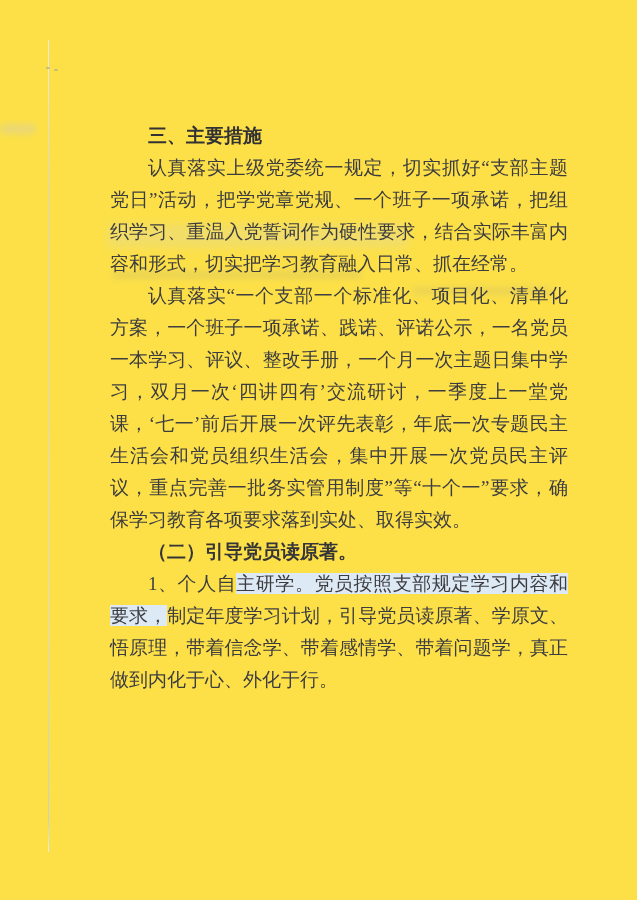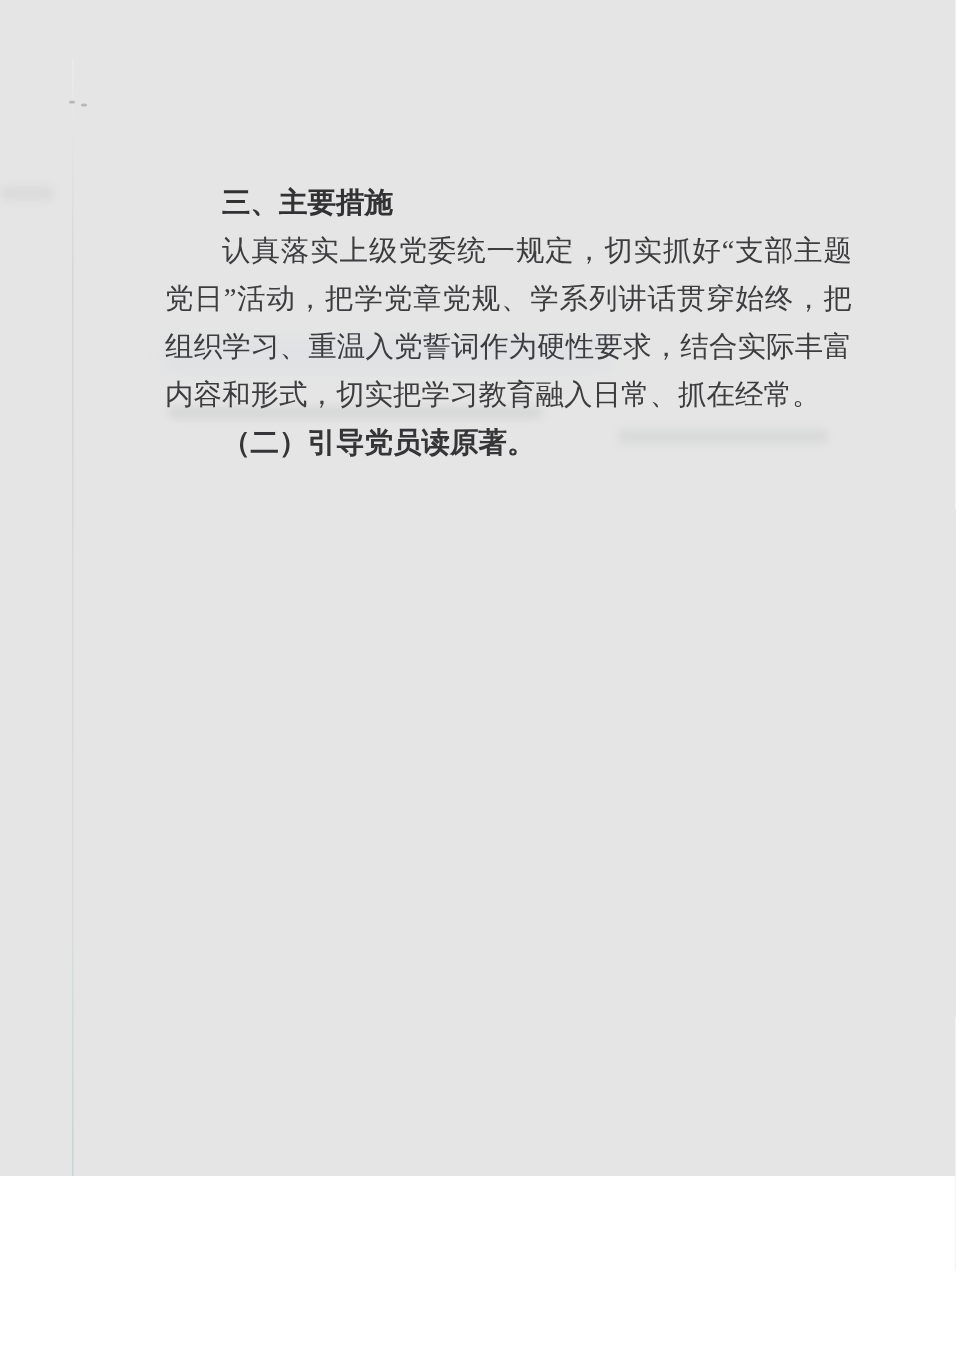--- a/index.html
+++ b/index.html
@@ -3,22 +3,22 @@
 <meta charset="utf-8">
 <style>
   html, body {
     margin: 0;
     padding: 0;
     background: #ffffff;
   }
   .page {
     position: relative;
     width: 637px;
-    height: 784px;
-    background: #e5e5e5;
+    height: 900px;
+    background: #fde047;
     overflow: hidden;
     font-family: "Liberation Serif", "DejaVu Serif", serif;
   }
   
   .fold-line {
     position: absolute;
     left: 48px;
     top: 40px;
     width: 1px;
     height: 812px;
@@ -86,22 +86,24 @@
   <div class="dot-mark dot-b"></div>
   <div class="smudge smudge-1"></div>
   <div class="smudge smudge-2"></div>
   <div class="smudge smudge-3"></div>
   <div class="smudge smudge-4"></div>
 
   <div class="content">
 
     <h2 class="doc-heading">三、主要措施</h2>
 
-    <p>认真落实上级党委统一规定，切实抓好“支部主题党日”活动，把学党章党规、学系列讲话贯穿始终，把组织学习、重温入党誓词作为硬性要求，结合实际丰富内容和形式，切实把学习教育融入日常、抓在经常。</p>
+    <p>认真落实上级党委统一规定，切实抓好“支部主题党日”活动，把学党章党规、一个班子一项承诺，把组织学习、重温入党誓词作为硬性要求，结合实际丰富内容和形式，切实把学习教育融入日常、抓在经常。</p>
 
 
+    <p>认真落实“一个支部一个标准化、项目化、清单化方案，一个班子一项承诺、践诺、评诺公示，一名党员一本学习、评议、整改手册，一个月一次主题日集中学习，双月一次‘四讲四有’交流研讨，一季度上一堂党课，‘七一’前后开展一次评先表彰，年底一次专题民主生活会和党员组织生活会，集中开展一次党员民主评议，重点完善一批务实管用制度”等“十个一”要求，确保学习教育各项要求落到实处、取得实效。</p>
 
     <p class="sub-heading">（二）引导党员读原著。</p>
 
+    <p><span>1、个人自</span><span class="hl">主研学。党员按照支部规定学习内容和要求，</span><span>制定年度学习计划，引导党员读原著、学原文、悟原理，带着信念学、带着感情学、带着问题学，真正做到内化于心、外化于行。</span></p>
 
 
   </div>
 </div>
 
 </body></html>

